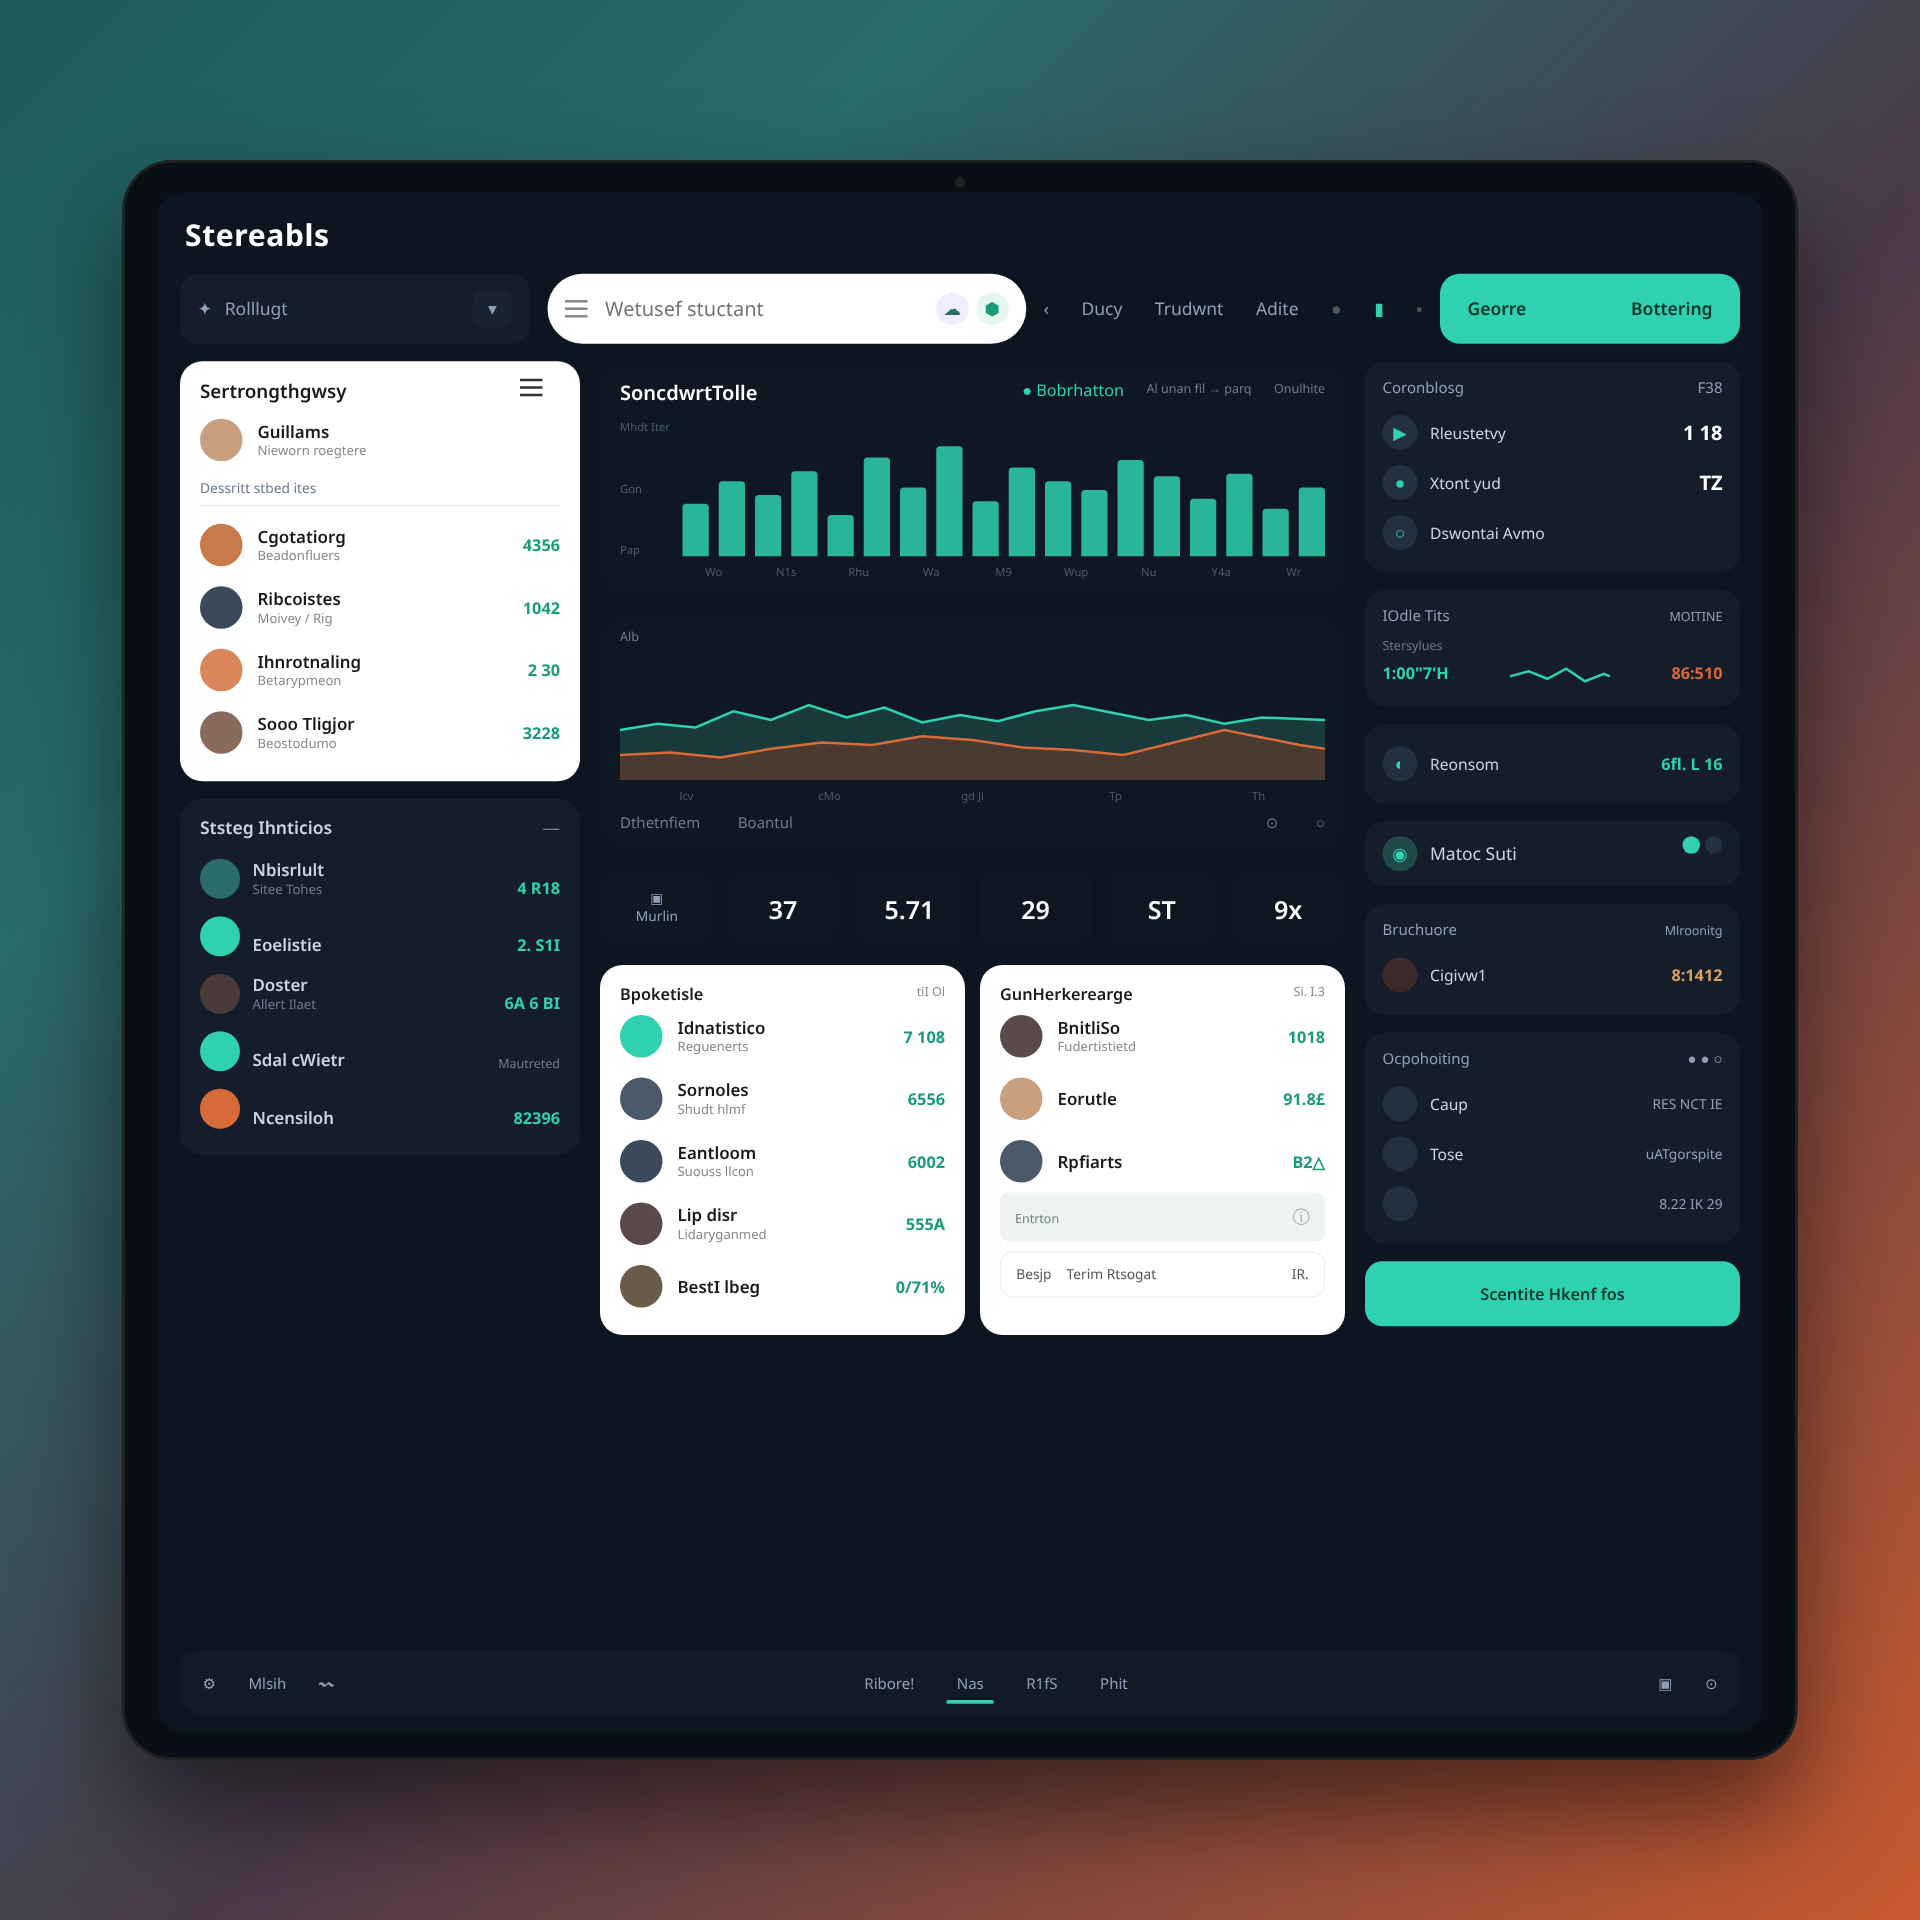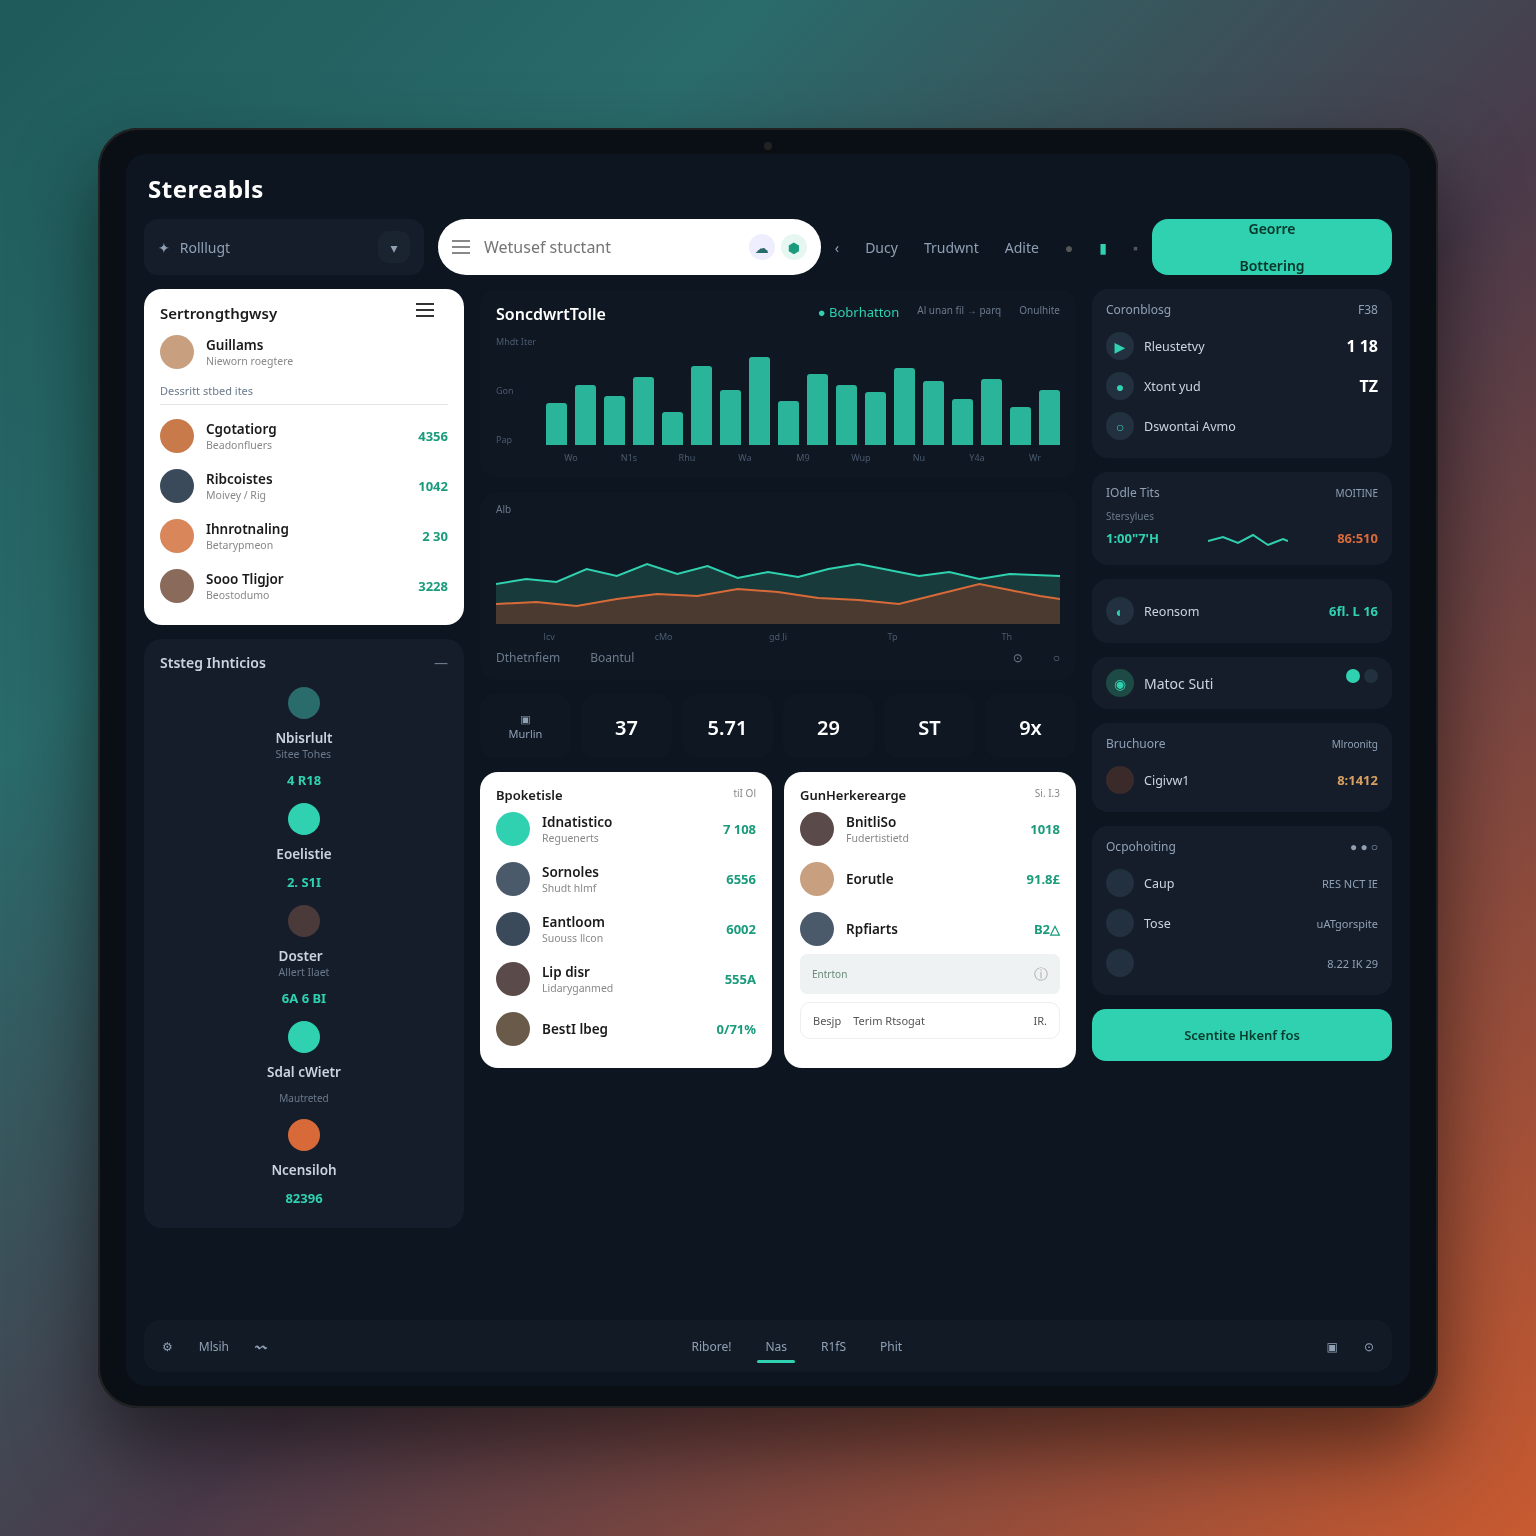--- a/index.html
+++ b/index.html
@@ -11,37 +11,37 @@
   .topbar{display:flex;gap:14px;align-items:center;margin-bottom:14px;}
   .pillbox{background:#151d2a;border-radius:14px;height:56px;display:flex;align-items:center;padding:0 14px;color:#8fa0b5;}
   .pillbox.small{gap:10px;}
   .searchbar{flex:1;background:#fff;border-radius:28px;height:56px;display:flex;align-items:center;padding:0 14px;color:#444;}
   .searchbar input{flex:1;border:none;outline:none;font-size:16px;color:#555;background:transparent;}
   .ham{display:flex;flex-direction:column;gap:4px;margin-right:14px;}
   .ham span{width:18px;height:2px;background:#888;}
   .dot{width:26px;height:26px;border-radius:50%;display:inline-flex;align-items:center;justify-content:center;font-size:14px;}
   .navlinks{display:flex;gap:26px;align-items:center;color:#8fa0b5;font-size:14px;}
   .navlinks .chev{color:#8fa0b5;}
-  .cta{background:#2fd1b0;color:#053429;border-radius:16px;height:56px;display:flex;align-items:center;justify-content:space-between;padding:0 22px;font-weight:600;width:240px;flex-direction:column;}
+  .cta{background:#2fd1b0;color:#053429;border-radius:16px;height:56px;display:flex;align-items:center;justify-content:space-between;padding:0 22px;font-weight:600;width:240px;}
   .grid{display:grid;grid-template-columns:320px 1fr 300px;gap:16px;flex:1;min-height:0;}
   .col{display:flex;flex-direction:column;gap:14px;min-height:0;}
   .card{background:#151d2a;border-radius:18px;padding:14px 16px;}
   .card.light{background:#fff;color:#1a1a1a;}
   .card h4{font-size:15px;font-weight:600;margin-bottom:4px;}
   .row{display:flex;justify-content:space-between;}
   .list-item{display:flex;align-items:center;gap:12px;padding:9px 0;}
   .av{width:34px;height:34px;border-radius:50%;flex-shrink:0;}
   .li-text{flex:1;min-width:0;}
   .li-text .t1{font-size:13.5px;font-weight:600;}
   .li-text .t2{font-size:10.5px;color:#6b7a8c;}
   .val{font-size:13px;font-weight:700;color:#2fd1b0;}
   .val.dark{color:#1a9b7c;}
   .section-label{font-size:11px;color:#6b7a8c;margin:6px 0 2px;}
   .hr{height:1px;background:#e4e4e4;margin:6px 0;}
-  .mini-row{display:flex;align-items:center;gap:10px;padding:7px 0;flex-direction:column;}
+  .mini-row{display:flex;align-items:flex-end;gap:10px;padding:7px 0;}
   .mini-row .av{width:32px;height:32px;}
   .statpill{background:#0f1722;border-radius:14px;height:64px;flex:1;display:flex;flex-direction:column;align-items:center;justify-content:center;color:#8fa0b5;font-size:11px;}
   .statpill .big{font-size:20px;color:#fff;font-weight:600;margin-top:2px;}
   .statrow{display:flex;gap:10px;}
   .chartbox{background:#0f1722;border-radius:16px;padding:14px 16px;}
   .bars{display:flex;align-items:flex-end;gap:8px;height:110px;margin:10px 0 6px;}
   .bars span{flex:1;background:#2fd1b0;border-radius:3px 3px 0 0;opacity:.85;}
   .xlabels{display:flex;gap:8px;font-size:9px;color:#4a5a6e;}
   .xlabels span{flex:1;text-align:center;}
   .areachart{position:relative;height:100px;margin:8px 0 6px;}

